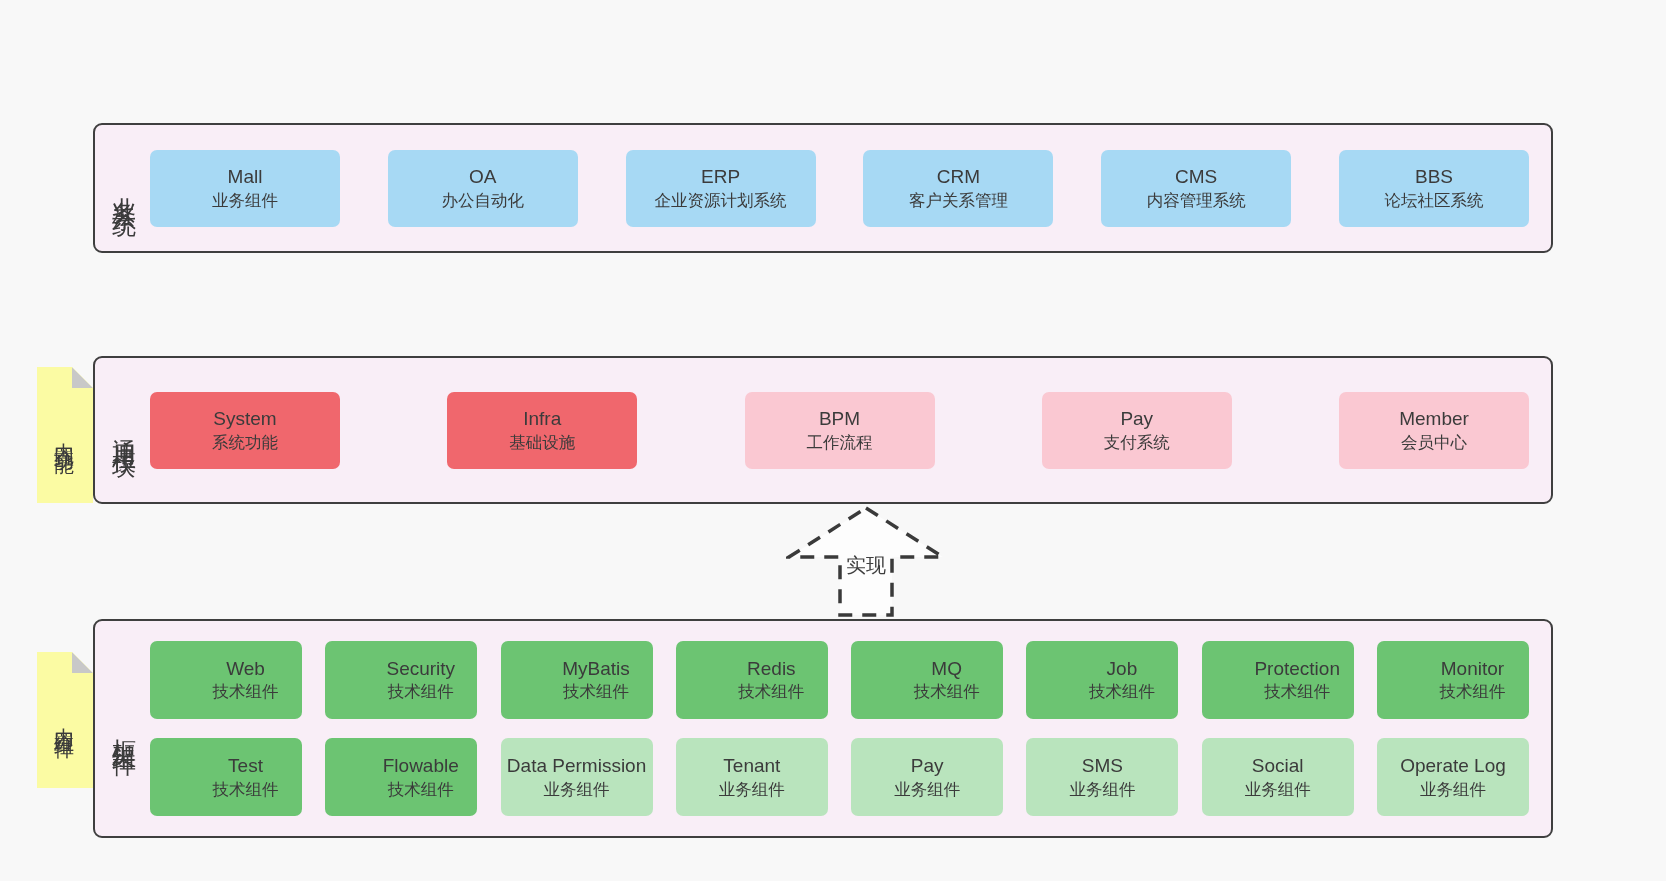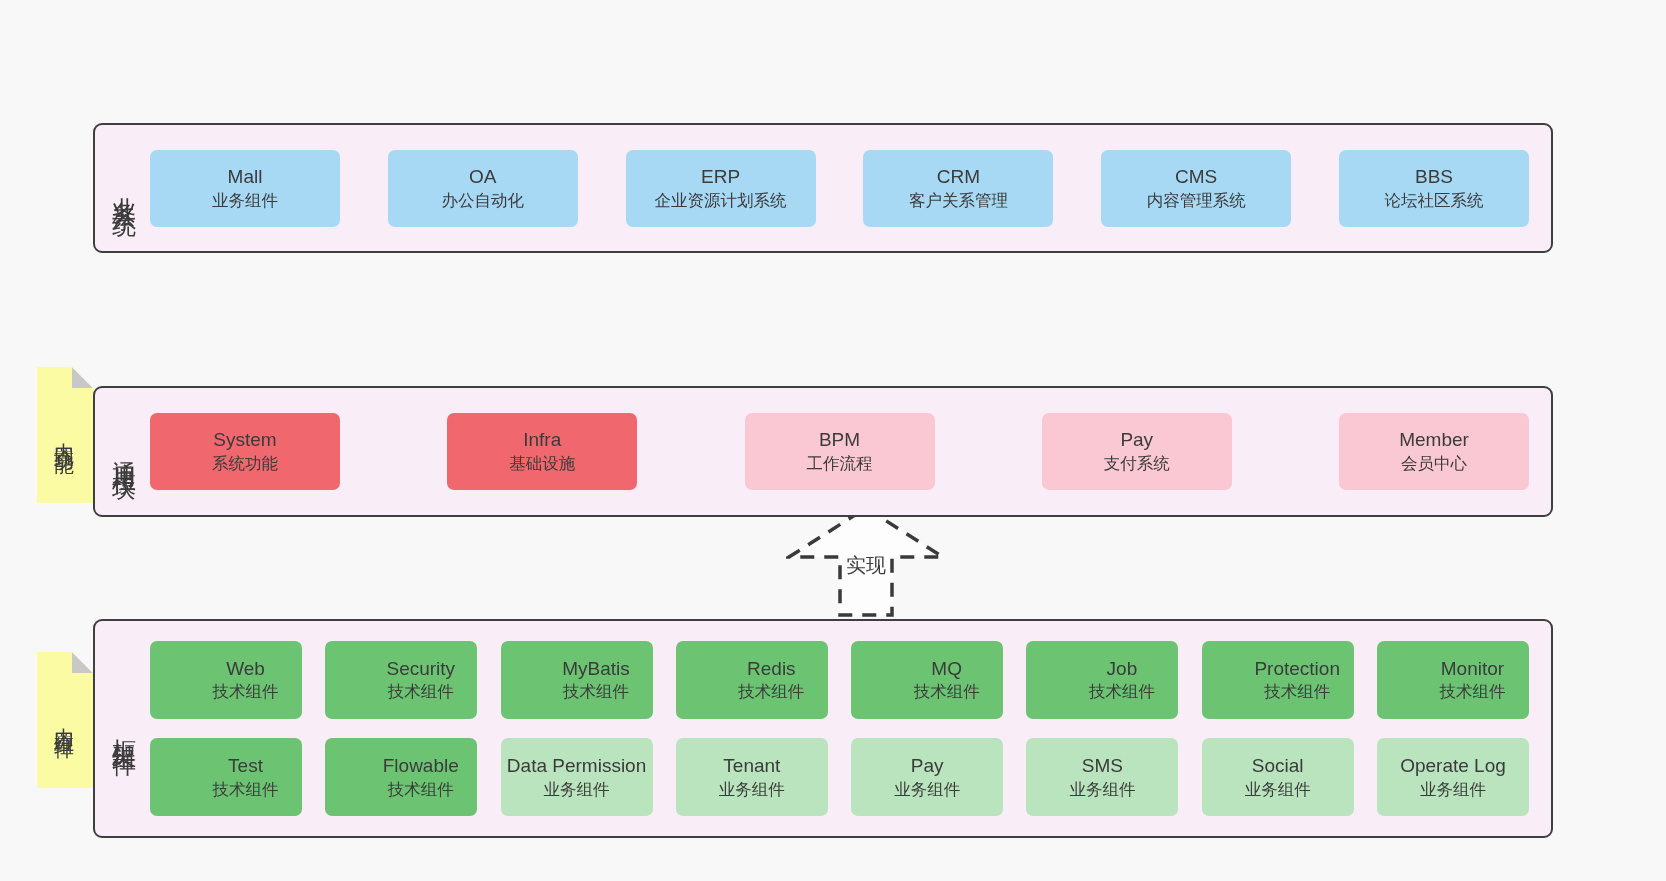--- a/index.html
+++ b/index.html
@@ -16,21 +16,21 @@
   .band{
     position:absolute;
     left:93px;width:1460px;
     background:var(--container-fill,#f9eef7);
     border:2px solid var(--border,#3f3f3f);
     border-radius:9px;
     box-sizing:border-box;
     z-index:2;
   }
   .band-1{top:123px;height:130px;}
-  .band-2{top:386px;height:131px;}
+  .band-2{top:356px;height:148px;}
   .band-3{top:619px;height:219px;}
 
   .vlabel{
     position:absolute;left:13px;top:50%;
     transform:translateY(-50%);
     writing-mode:vertical-rl;text-orientation:upright;
     font-size:24px;letter-spacing:5px;color:#3b3b3b;
     white-space:nowrap;
   }
 

